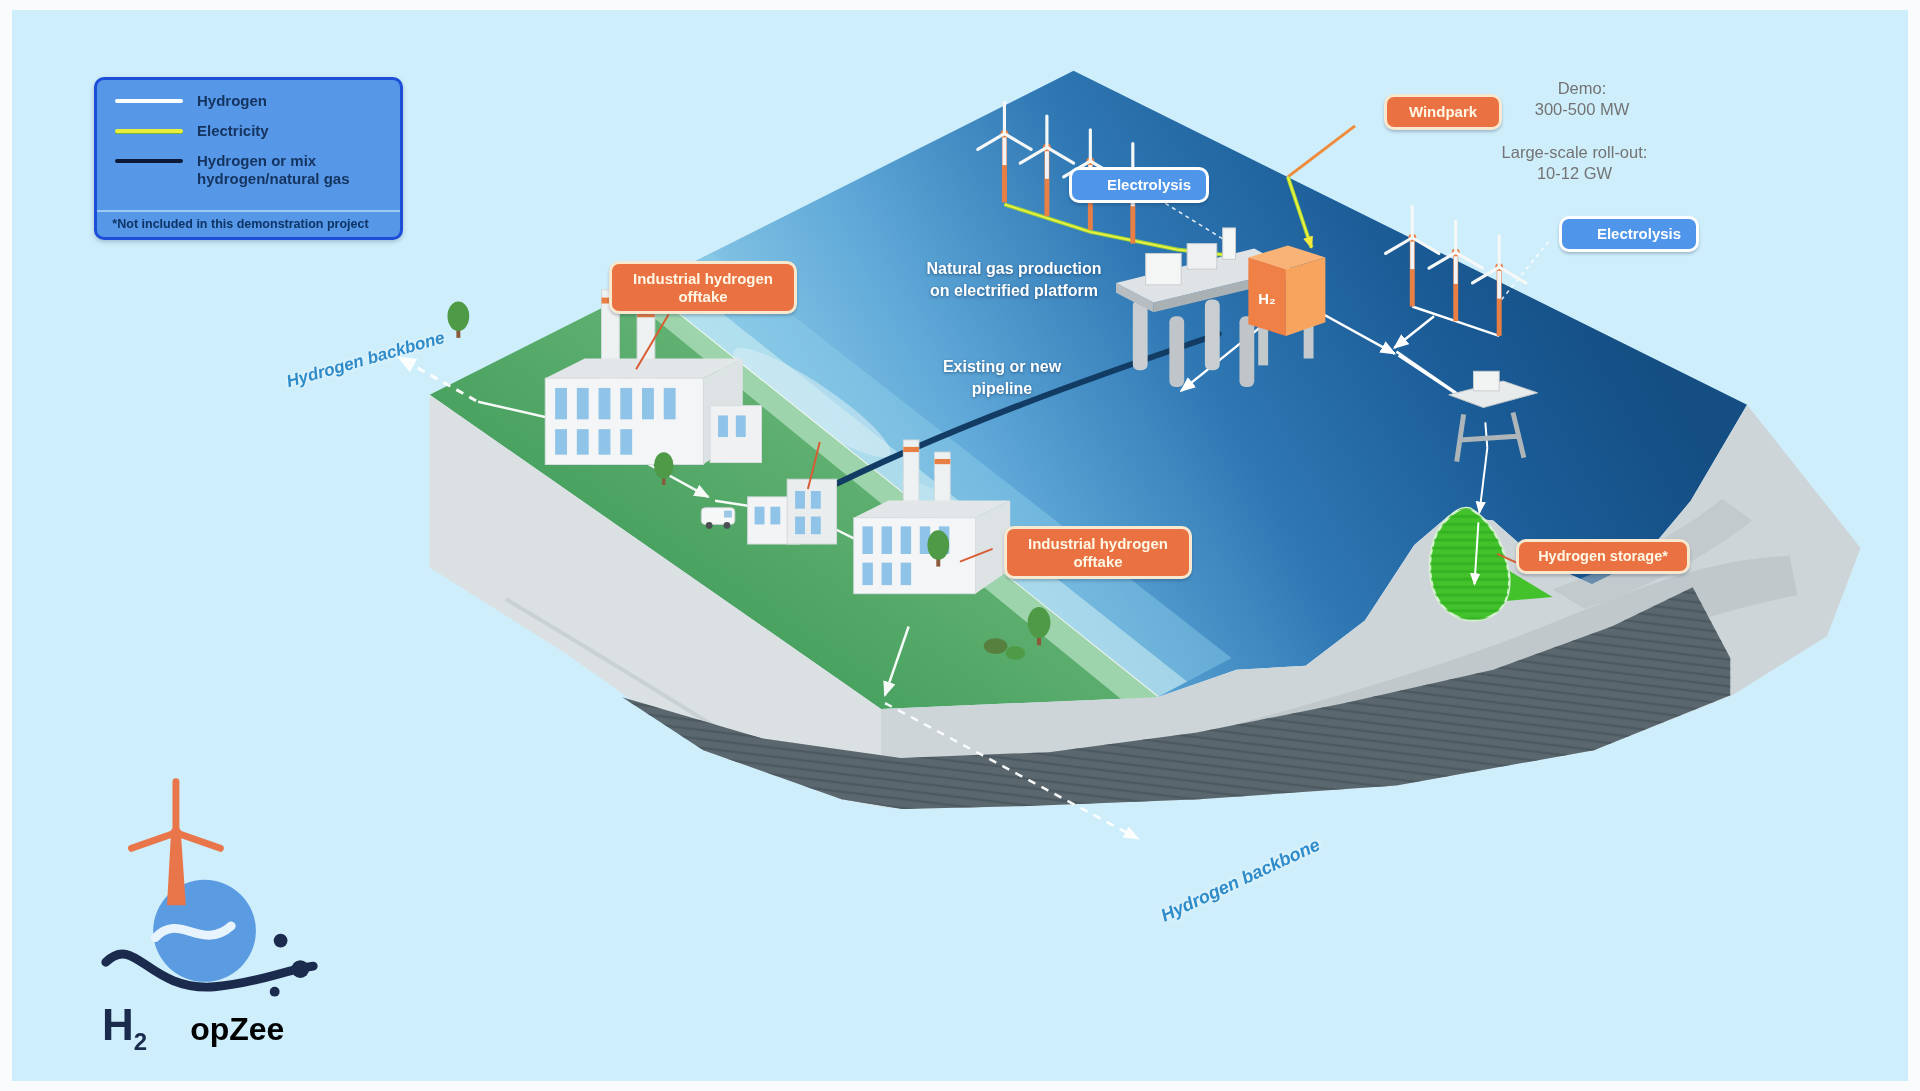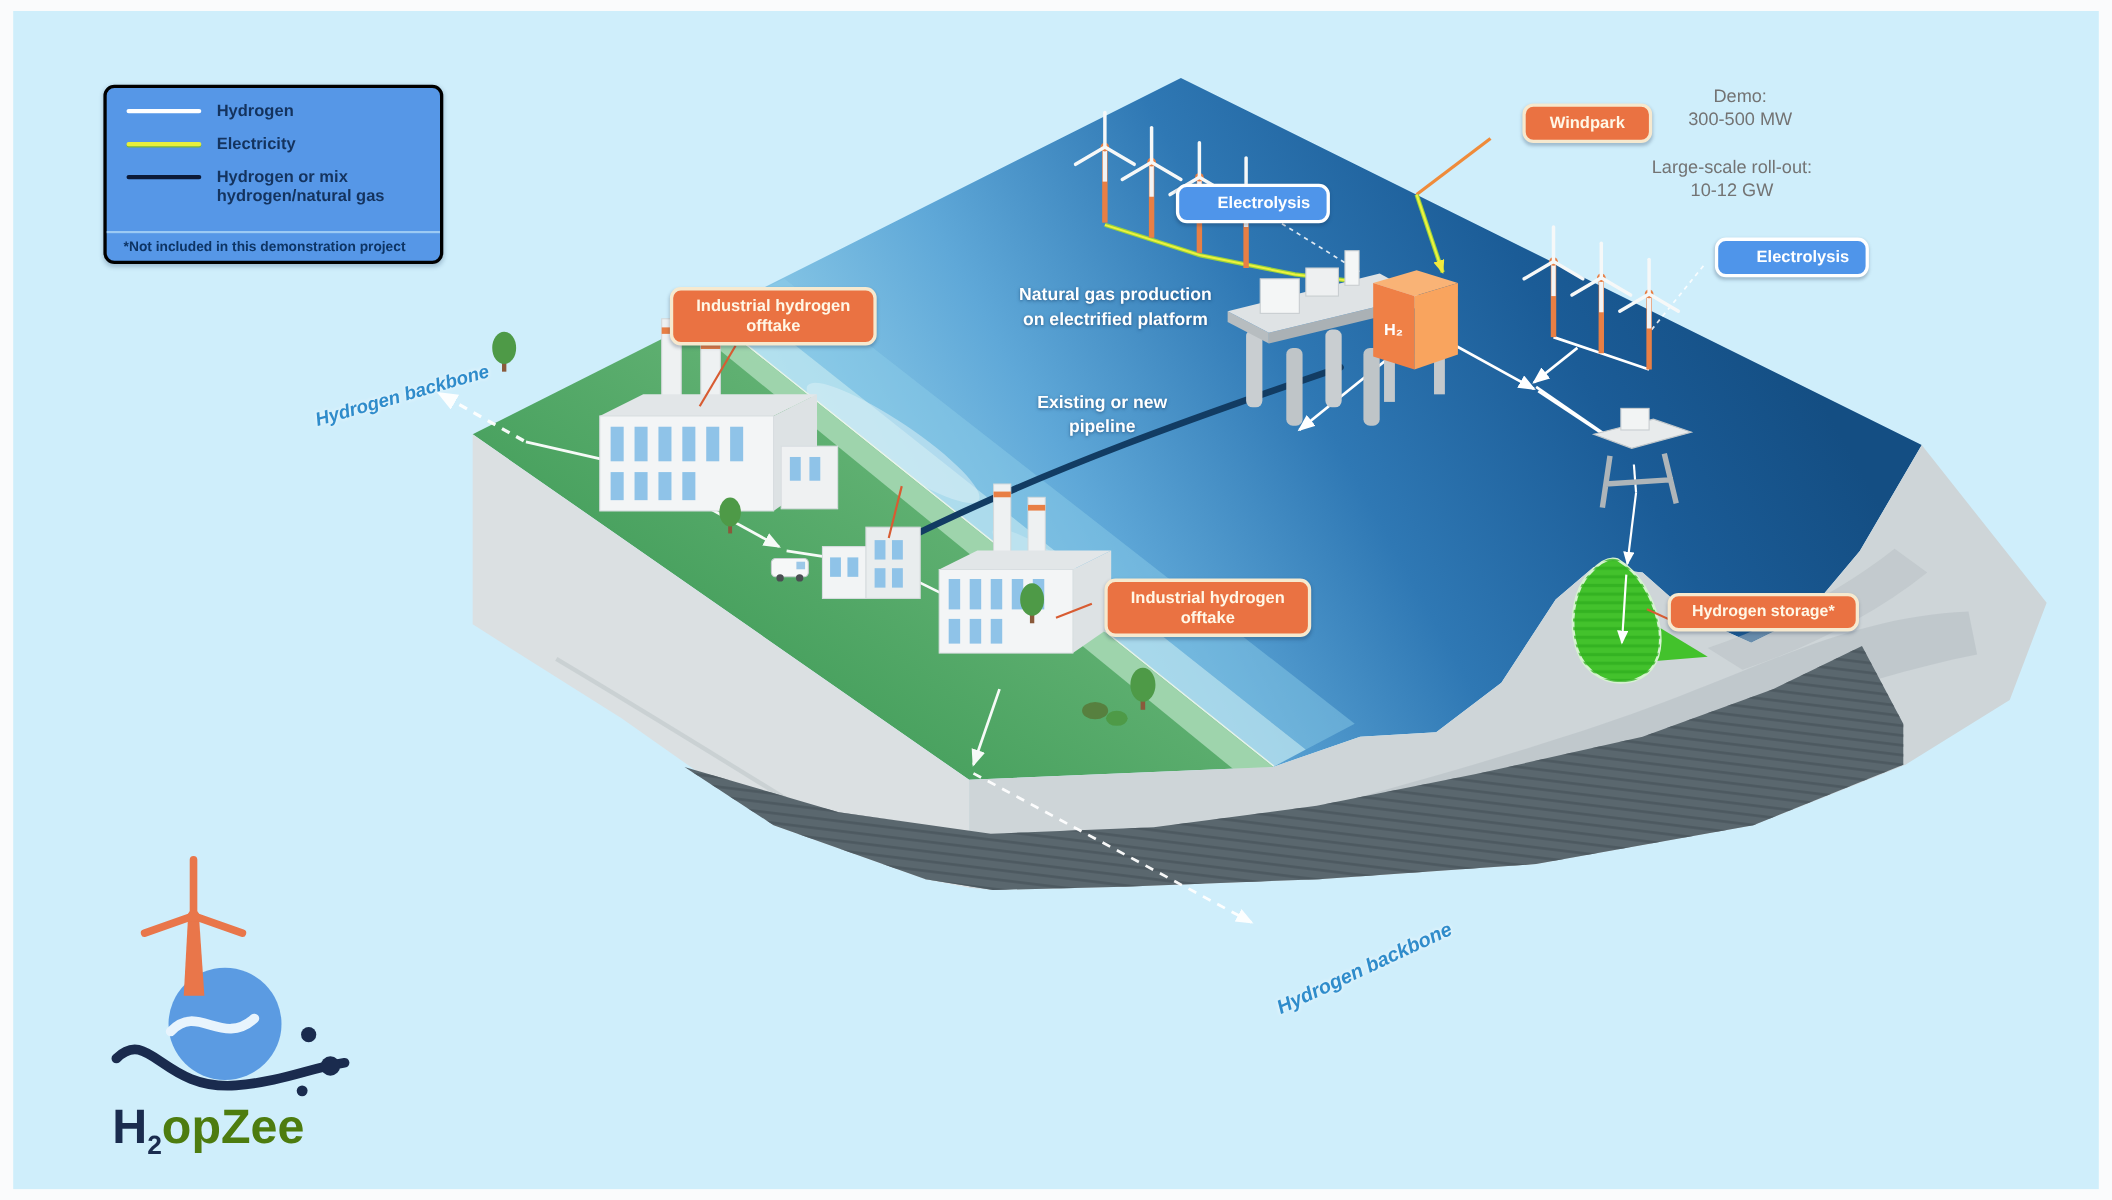--- a/index.html
+++ b/index.html
@@ -15,36 +15,36 @@
   .tag-blue{background:#4f95ea;border:3px solid #ffffff;color:#ffffff;font-size:15px;padding-left:28px;}
   .note-white{position:absolute;color:#ffffff;font-weight:600;
               text-shadow:0 1px 3px rgba(8,40,80,.55);}
   .note-navy{position:absolute;color:#737373;font-weight:normal;}
   .backbone{position:absolute;color:#2f8ccb;font-weight:bold;font-style:italic;
             text-shadow:0 0 4px rgba(255,255,255,.9);white-space:nowrap;}
   .ctr{text-align:center;}
 
   
   #legend{position:absolute;left:82px;top:67px;width:303px;background:#5697e7;
-          border:3px solid #000000;border-radius:10px;box-shadow:0 2px 4px rgba(20,50,90,.25);}
+          border:3px solid #1d4ed8;border-radius:10px;box-shadow:0 2px 4px rgba(20,50,90,.25);}
   #legend .rows{padding:12px 16px 10px 16px;}
   .lrow{display:flex;align-items:flex-start;margin-bottom:11px;}
   .lswatch{width:68px;height:4px;border-radius:2px;margin:7px 14px 0 2px;flex:none;}
   .sw-h2{background:#ffffff;}
   .sw-el{background:#e8ef3a;box-shadow:0 1px 0 #79b43e;}
   .sw-mx{background:#0c1a38;}
   .llabel{color:#14335e;font-weight:bold;font-size:15px;line-height:1.25;}
   #legend .lnote{border-top:2px solid #9ccaf4;padding:5px 24px 6px 8px;text-align:center;
                  color:#0d3464;font-weight:bold;font-size:12.5px;}
 
   
   #logotext{position:absolute;left:90px;top:990px;font-weight:bold;white-space:nowrap;}
   #logotext .lg-h{font-size:44px;color:#1a2b4e;}
   #logotext .lg-sub{font-size:24px;color:#1a2b4e;vertical-align:-10px;}
-  #logotext .lg-rest{font-size:44px;color:#4d7c0f;}
+  #logotext .lg-rest{font-size:32px;color:#000000;margin-left:43px;}
 </style>
 </head>
 <body>
 
 <div id="page">
  <div id="scene">
 
   <svg id="bg" viewBox="0 0 1920 1091" preserveAspectRatio="none">
     <defs>
       <linearGradient id="seaG" gradientUnits="userSpaceOnUse" x1="700" y1="500" x2="1500" y2="60">

